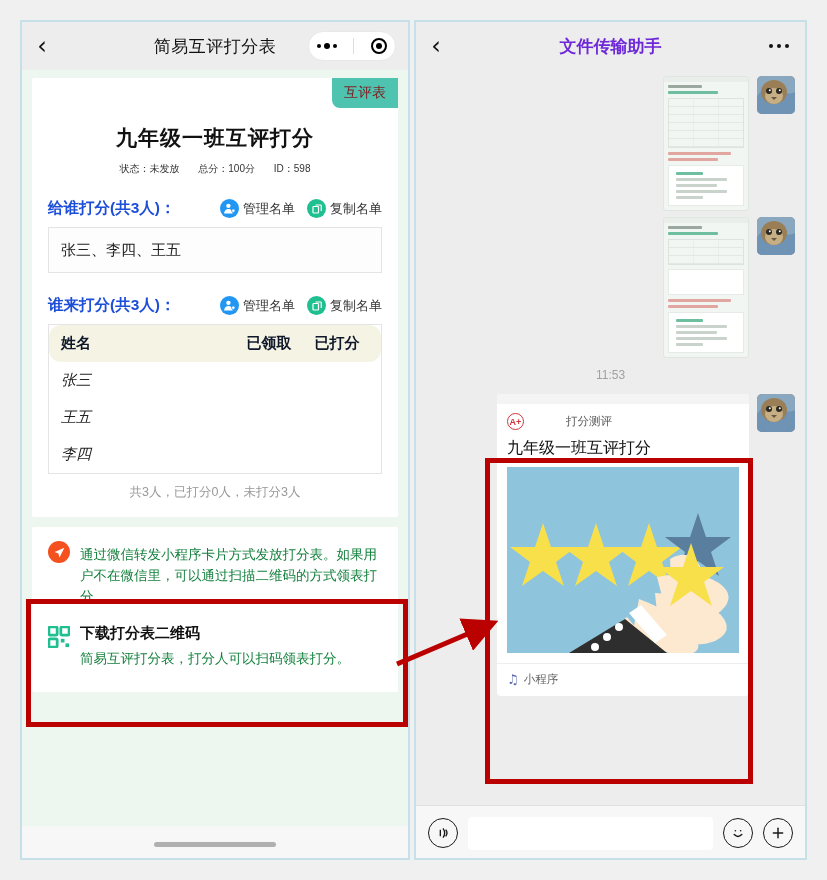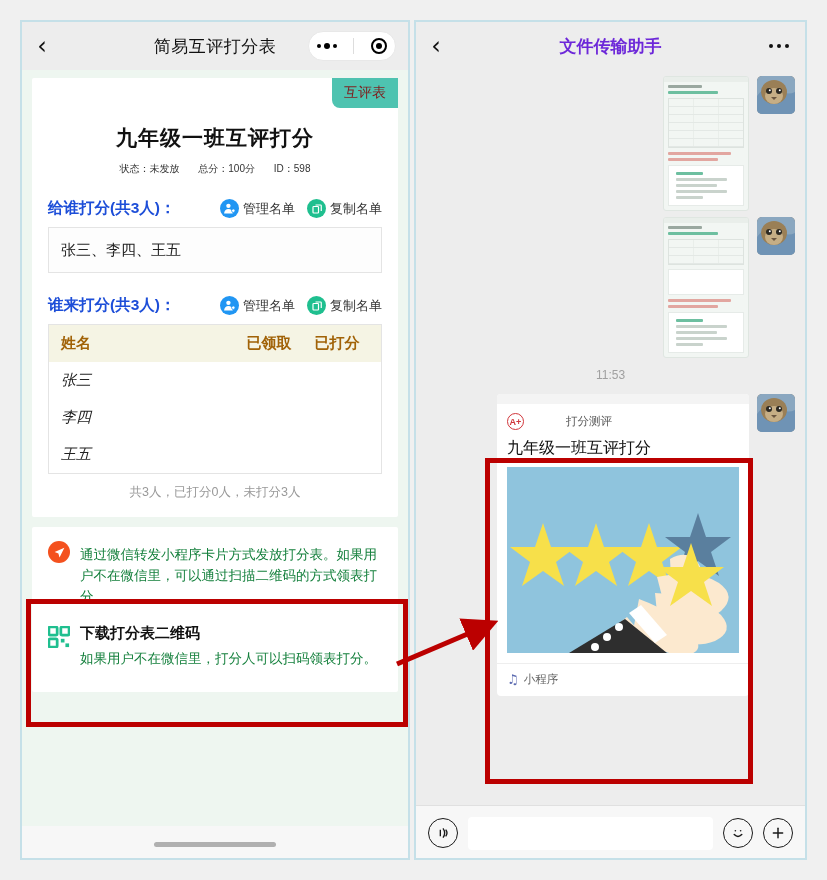--- a/index.html
+++ b/index.html
@@ -98,22 +98,23 @@
 
   .name-box {
     margin: 0 16px; border: 1px solid #e4e4e4; background: #fdfdfd;
     min-height: 46px; display: flex; align-items: center;
     padding: 10px 12px; font-size: 15px; color: #222;
   }
 
   .tbl { margin: 0 16px; border: 1px solid #e4e4e4; }
   .tbl .thead {
     display: flex; background: #f5f4e4;
-    font-size: 15px; font-weight: 700; color: #a16207;
+    font-size: 15px; font-weight: 700; color: #0f172a;
     padding: 9px 12px;
+    border-radius: 12px;
   }
   .tbl .tr {
     display: flex; padding: 9px 12px;
     font-size: 15px; color: #222; font-style: italic;
   }
   .c-name { flex: 1; }
   .c-got  { width: 72px; text-align: center; }
   .c-score{ width: 64px; text-align: center; }
   .tbl-foot {
     text-align: center; font-size: 12.5px; color: #999;
@@ -326,26 +327,26 @@
             <div class="c-name">姓名</div>
             <div class="c-got">已领取</div>
             <div class="c-score">已打分</div>
           </div>
           <div class="tr">
             <div class="c-name">张三</div>
             <div class="c-got"></div>
             <div class="c-score"></div>
           </div>
           <div class="tr">
-            <div class="c-name">李四</div>
+            <div class="c-name">王五</div>
             <div class="c-got"></div>
             <div class="c-score"></div>
           </div>
           <div class="tr">
-            <div class="c-name">王五</div>
+            <div class="c-name">李四</div>
             <div class="c-got"></div>
             <div class="c-score"></div>
           </div>
         </div>
         <div class="tbl-foot">共3人，已打分0人，未打分3人</div>
       </div>
 
       <div class="card">
         <div class="act-item">
           <div class="act-ic">
@@ -365,21 +366,21 @@
             <svg class="ic-qr" viewBox="0 0 24 24" fill="#1fbf8f">
               <rect x="1" y="1" width="9" height="9" rx="1.5" fill="none" stroke="#1fbf8f" stroke-width="3"></rect>
               <rect x="14" y="1" width="9" height="9" rx="1.5" fill="none" stroke="#1fbf8f" stroke-width="3"></rect>
               <rect x="1" y="14" width="9" height="9" rx="1.5" fill="none" stroke="#1fbf8f" stroke-width="3"></rect>
               <rect x="14" y="14" width="4" height="4"></rect>
                 <rect x="19" y="19" width="4" height="4"></rect>
             </svg>
           </div>
           <div>
             <div class="act-txt-title">下载打分表二维码</div>
-            <div class="act-txt-desc">如果用户不在微信里，打分人可以扫码领表打分。</div>
+            <div class="act-txt-desc">简易互评打分表，打分人可以扫码领表打分。</div>
           </div>
         </div>
 
         <div class="act-item">
           <div class="act-ic">
             <span class="ic-orange-peek"></span>
           </div>
           <div></div>
         </div>
       </div>

